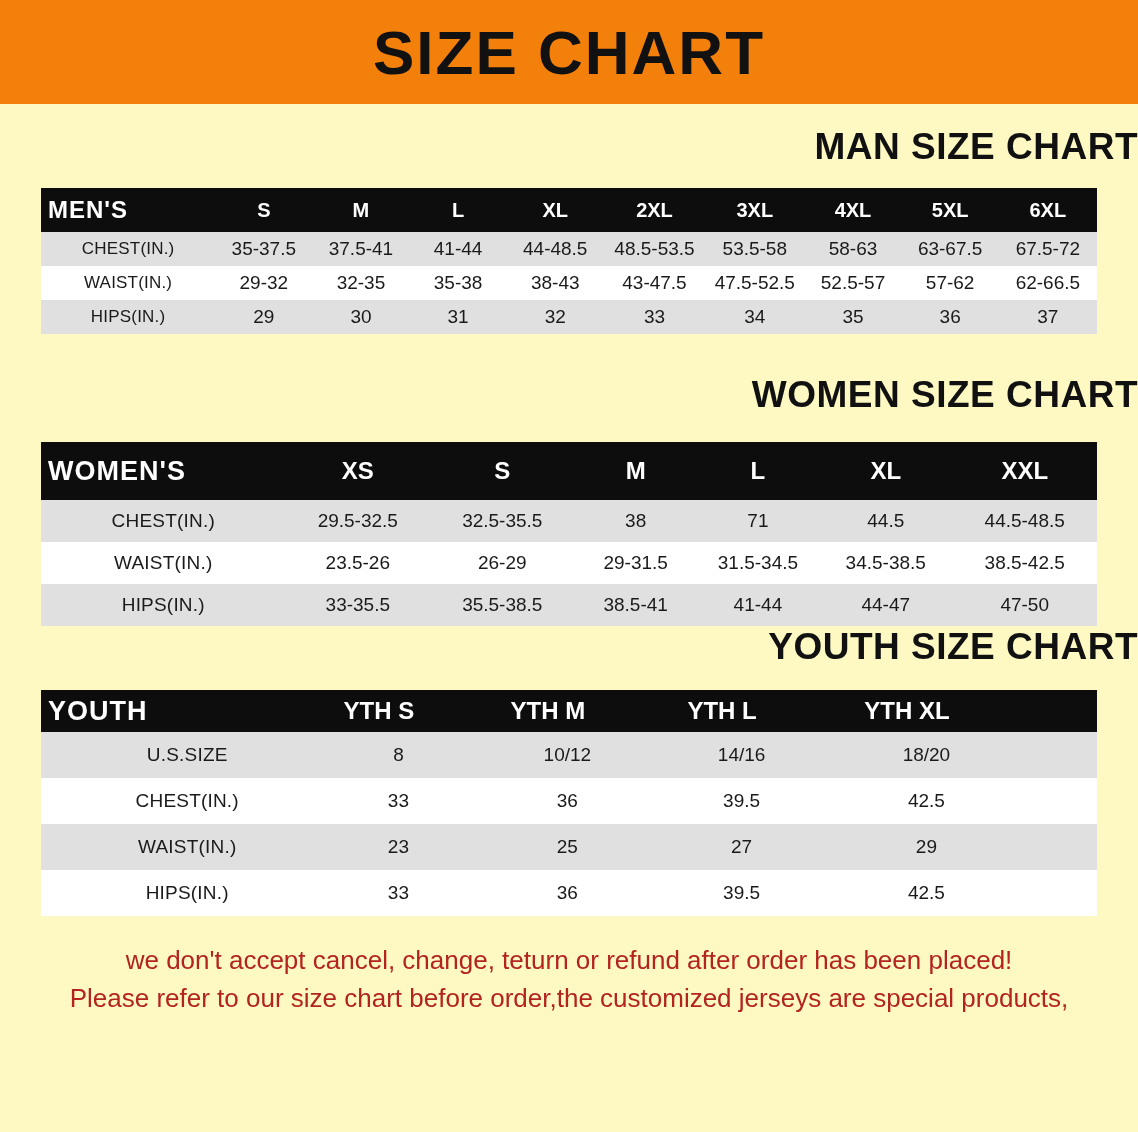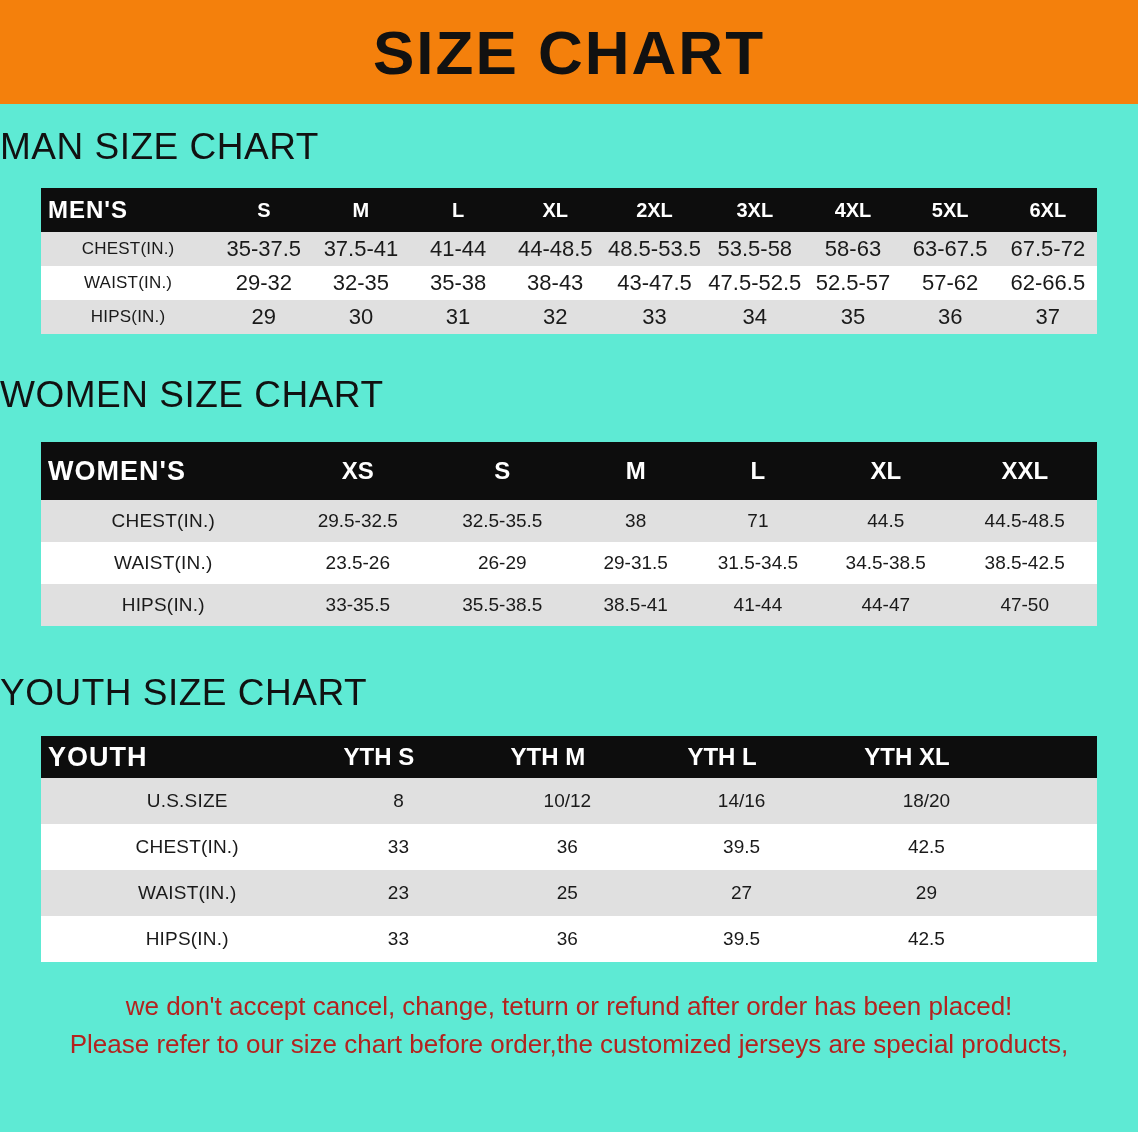--- a/index.html
+++ b/index.html
@@ -13,21 +13,21 @@
     height: 1132px;
     font-family: "Liberation Sans", sans-serif;
     color: #111;
     overflow: hidden;
   }
 
   .page {
     width: 1138px;
     height: 1132px;
     position: relative;
-    background: #5eead4;
+    background: #fef9c3;
   }
 
   
   .banner {
     width: 100%;
     height: 104px;
     background: #f4800c;
     display: flex;
     align-items: center;
     justify-content: center;
@@ -37,28 +37,28 @@
     font-weight: bold;
     font-size: 62px;
     letter-spacing: 2px;
     color: #111111;
     line-height: 1;
     margin-top: 2px;
   }
 
   
   .section-title {
-    text-align: left;
-    font-weight: normal;
+    text-align: right;
+    font-weight: bold;
     color: #111;
     font-family: "Liberation Sans", sans-serif;
   }
   .title-man    { font-size: 37px; margin-top: 22px; margin-bottom: 20px; letter-spacing: .5px;}
   .title-women  { font-size: 37px; margin-top: 40px; margin-bottom: 26px; letter-spacing: .5px;}
-  .title-youth  { font-size: 37px; margin-top: 46px; margin-bottom: 22px; letter-spacing: .5px;}
+  .title-youth  { font-size: 37px; margin-bottom: 22px; letter-spacing: .5px;}
 
   
   .table-wrap {
     width: 1056px;
     margin: 0 auto;
   }
   table.sizetable {
     width: 100%;
     border-collapse: collapse;
     table-layout: fixed;
@@ -87,21 +87,21 @@
   tbody tr.shade td { background: #e0e0e0; }
   tbody tr.plain td { background: #ffffff; }
   td.label-col {
     text-align: center;
     letter-spacing: .2px;
   }
 
   
   .men thead th { height: 44px; font-size: 20px; }
   .men thead th.label-col { font-size: 24px; }
-  .men tbody td { height: 34px; font-size: 22px; }
+  .men tbody td { height: 34px; font-size: 19px; }
   .men tbody td.label-col { font-size: 17px; }
 
   
   .women thead th { height: 58px; font-size: 24px; }
   .women thead th.label-col { font-size: 27px; }
   .women tbody td { height: 42px; font-size: 19px; }
   .women tbody td.label-col { font-size: 19px; }
 
   
   .youth thead th { height: 42px; font-size: 24px; }

